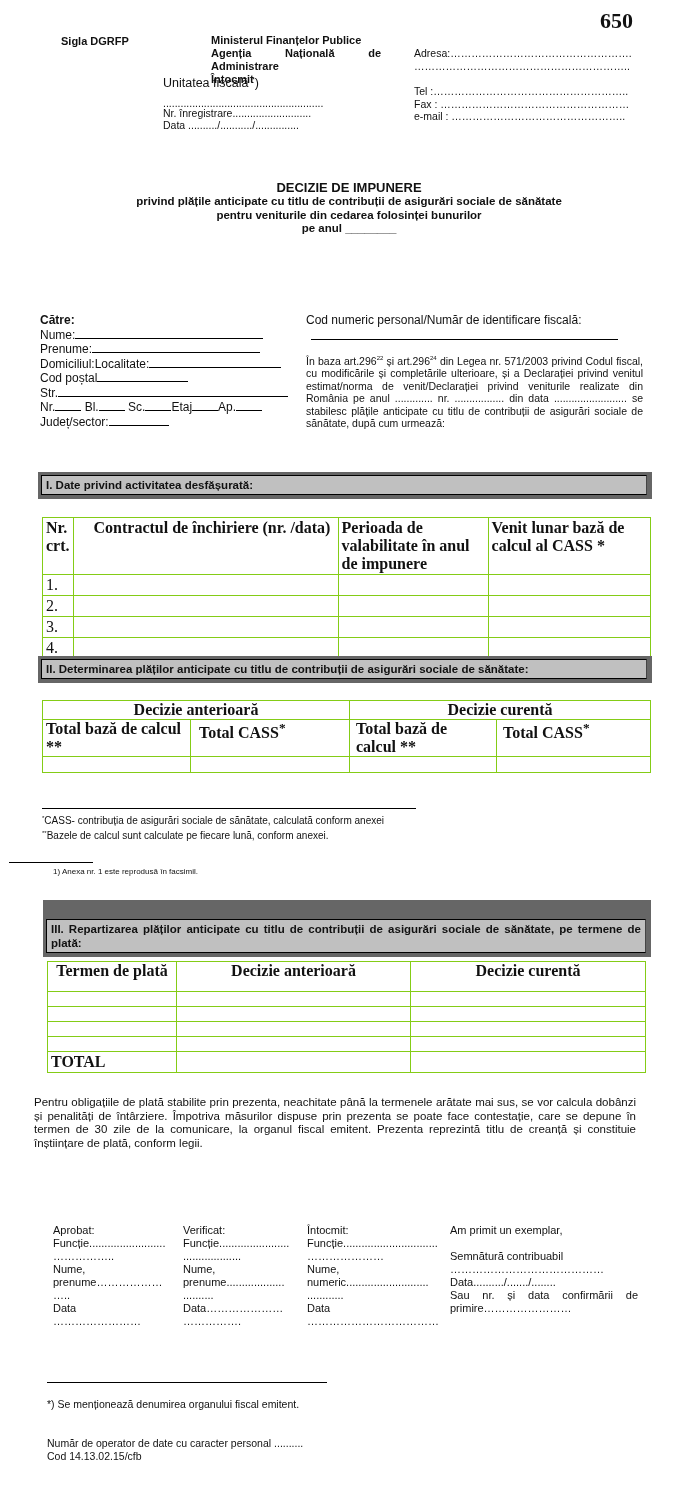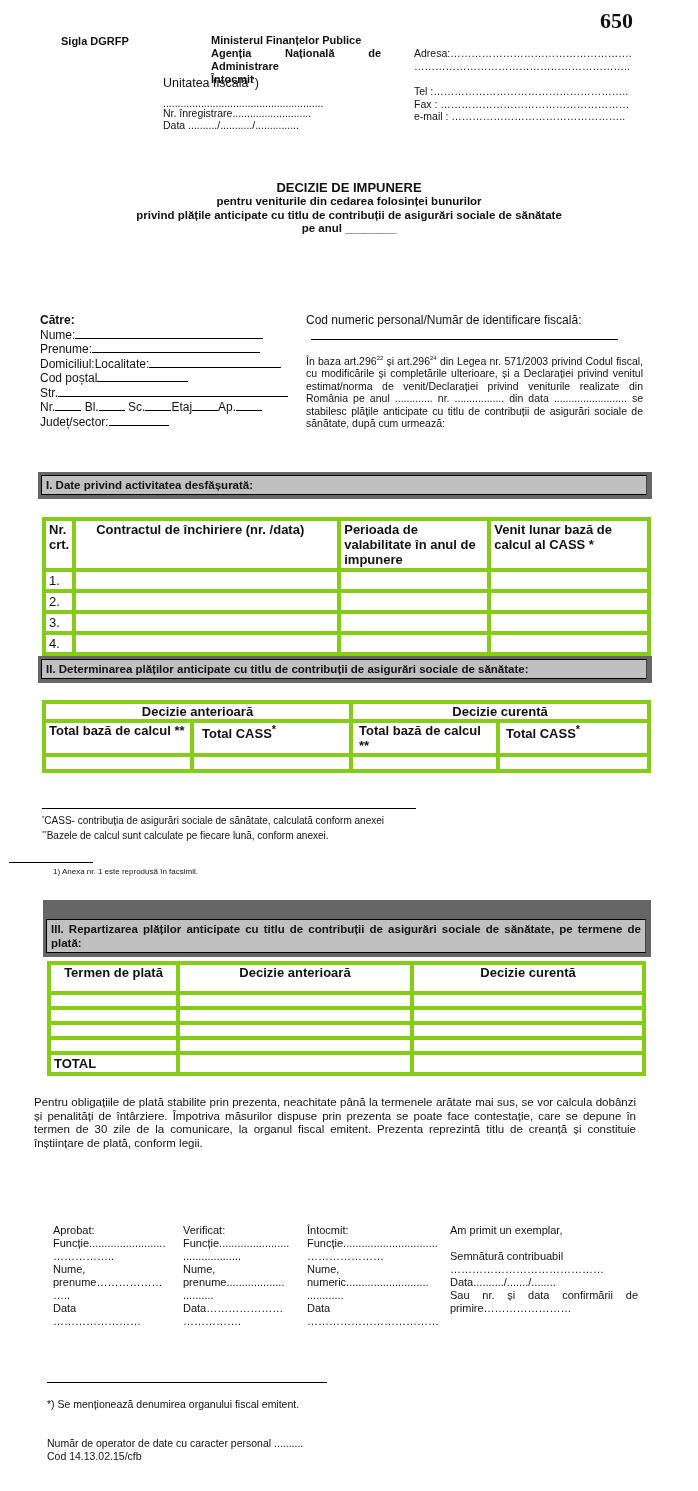--- a/index.html
+++ b/index.html
@@ -22,21 +22,21 @@
   .title-block .t2 { font-size: 11.5px; line-height: 13.5px; }
   .catre { left: 40px; top: 313px; font-size: 12px; line-height: 14.5px; }
   .catre .ul { display: inline-block; border-bottom: 1.5px solid #000; height: 11px; vertical-align: baseline; }
   .cnp { left: 306px; top: 313px; font-size: 12px; }
   .cnp-line { left: 311px; top: 338px; width: 307px; border-bottom: 1.5px solid #000; }
   .legal { left: 306px; top: 352px; width: 337px; font-size: 10.5px; line-height: 12.5px; text-align: justify; }
   .legal sup { font-size: 6px; }
   .sec-header { position: absolute; background: #666; padding: 3px 5px 4px 3px; }
   .sec-header .inner { background: #c0c0c0; border: 1.5px solid #000; border-right-color: #444; font-weight: bold; font-size: 11.5px; padding: 2px 4px; line-height: 14px; }
   table { border-collapse: collapse; position: absolute; }
-  td, th { border: 4px solid #84cc16; font-size: 13px; vertical-align: top; text-align: left; padding: 1px 3px; font-weight: normal; }
+  td, th { border: 1px solid #84cc16; font-size: 16px; vertical-align: top; text-align: left; padding: 1px 3px; font-weight: normal; font-family: Liberation Serif, serif; }
   th { font-weight: bold; }
   .t1 td { height: 15px; }
   .center { text-align: center; }
   .fn-line { left: 42px; top: 808px; width: 374px; border-bottom: 1px solid #000; }
   .fn { left: 42px; top: 812px; font-size: 10px; line-height: 13px; }
   .fn sup { font-size: 6px; }
   .fn-line2 { left: 9px; top: 862px; width: 84px; border-bottom: 1px solid #000; }
   .fn2 { left: 53px; top: 867px; font-size: 8px; }
   .para { left: 34px; top: 1096px; width: 602px; font-size: 11.5px; line-height: 13.5px; text-align: justify; }
   .sig { position: absolute; top: 1224px; font-size: 11px; line-height: 13px; }
@@ -69,22 +69,22 @@
 <div class="abs contact">
   <div>Adresa:…………………………………………….</div>
   <div>……………………………………………………..</div>
   <div style="margin-top:13px">Tel :………………………………………………..</div>
   <div>Fax : ………………………………………………</div>
   <div>e-mail : …………………………………………..</div>
 </div>
 
 <div class="abs title-block">
   <div class="t1">DECIZIE DE IMPUNERE</div>
+  <div class="t2">privind plățile anticipate  cu titlu de contribuții de asigurări sociale de sănătate</div>
   <div class="t2">pentru veniturile din cedarea folosinței bunurilor</div>
-  <div class="t2">privind plățile anticipate  cu titlu de contribuții de asigurări sociale de sănătate</div>
   <div class="t2">pe anul ________</div>
 </div>
 
 <div class="abs catre">
   <div class="bold">Către:</div>
   <div><span>Nume:</span><span class="ul" style="width:188px"></span></div>
   <div><span>Prenume:</span><span class="ul" style="width:168px"></span></div>
   <div><span>Domiciliul:Localitate:</span><span class="ul" style="width:132px"></span></div>
   <div><span>Cod poștal</span><span class="ul" style="width:91px"></span></div>
   <div><span>Str.</span><span class="ul" style="width:230px"></span></div>

